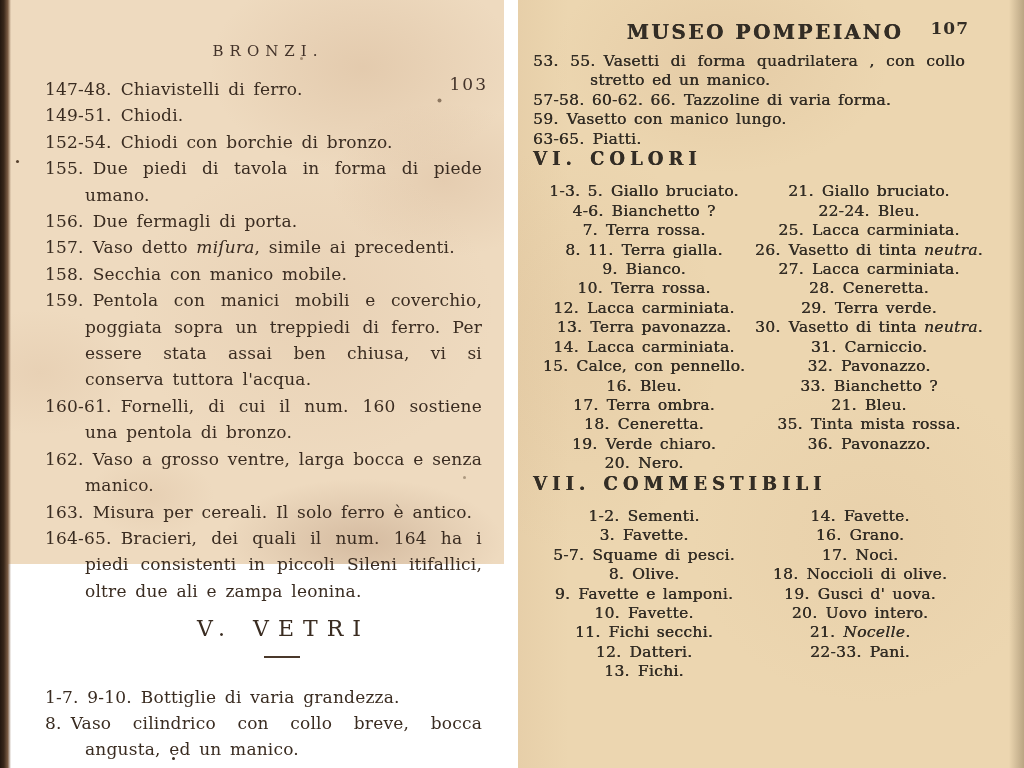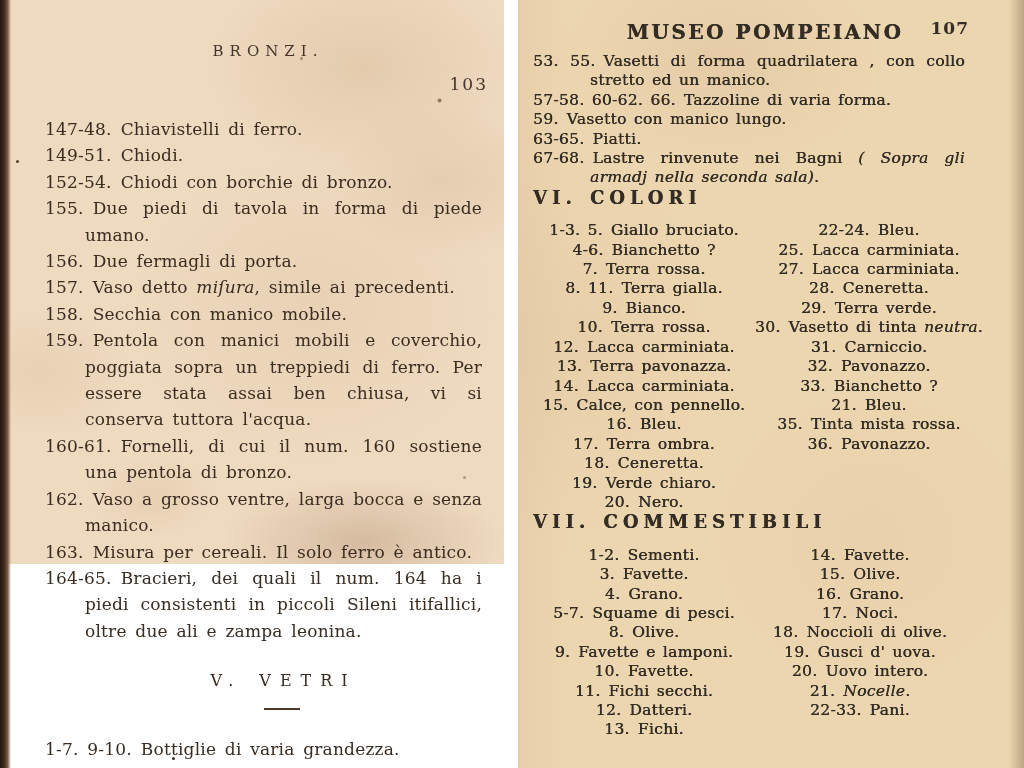--- a/index.html
+++ b/index.html
@@ -19,36 +19,36 @@
       radial-gradient(ellipse 200px 90px at 72% 96%, rgba(148,108,82,0.28), transparent 70%),
       radial-gradient(ellipse 130px 90px at 8% 66%, rgba(198,158,124,0.15), transparent 70%),
       radial-gradient(ellipse 90px 60px at 30% 88%, rgba(190,150,115,0.15), transparent 70%);
   }
   .spine{
     position:absolute;left:0;top:0;width:11px;height:768px;
     background:linear-gradient(90deg,#23170f 0%,#3a281b 35%,#7a5b43 70%,rgba(122,91,67,0) 100%);
   }
   .page-left .inner{
     position:absolute;left:0;top:0;right:0;bottom:0;
-    padding:116px 22px 0 45px;
+    padding:76px 22px 0 45px;
     color:#3a2c21;font-size:17px;line-height:26.4px;
     word-spacing:3px;letter-spacing:0.2px;
   }
   .hdr-left{
     position:absolute;top:42px;left:0;width:100%;text-align:center;
     font-size:15px;letter-spacing:6px;color:#43332a;
   }
   .hdr-left .t{display:inline-block;transform:translateX(16px);}
   .pageno-left{
     position:absolute;top:40px;right:16px;font-size:17px;letter-spacing:2px;color:#43332a;margin-top:34px;
   }
   .page-left .row{padding-left:40px;text-indent:-40px;text-align:justify;}
   .page-left .num{margin-right:9px;}
   .sec-head-left{
-    margin-top:24px;text-align:center;font-size:16px;letter-spacing:9px;color:#3a2c21;
+    margin-top:12px;text-align:center;font-size:22px;letter-spacing:9px;color:#3a2c21;
   }
   .sec-head-left .t{display:inline-block;transform:translateX(20px);}
   .sec-rule{
     width:36px;height:2px;background:#4a382a;margin:13px auto 0 auto;transform:translateX(18px);
   }
   .vetri-list{margin-top:26px;}
   
   .page-gap{position:absolute;left:504px;top:0;width:14px;height:768px;background:#ffffff;}
   
   .page-right{
@@ -207,23 +207,20 @@
         </div>
 
         <div class="row">
           <span class="num">59.</span><span class="txt">Vasetto con manico lungo.</span>
         </div>
 
         <div class="row">
           <span class="num">63-65.</span><span class="txt">Piatti.</span>
         </div>
 
-        <div class="row">
-          <span class="num">67-68.</span><span class="txt">Lastre rinvenute nei Bagni <i>( Sopra gli armadj nella seconda sala)</i>.</span>
-        </div>
       </div>
 
     <div class="sec-head-right">VI. COLORI</div>
     <div class="cols">
       <div class="col-l">
 
           <div class="row">
             <span class="num">1-3. 5.</span><span class="txt">Giallo bruciato.</span>
           </div>
 
@@ -278,29 +275,35 @@
           <div class="row">
             <span class="num">19.</span><span class="txt">Verde chiaro.</span>
           </div>
 
           <div class="row">
             <span class="num">20.</span><span class="txt">Nero.</span>
           </div>
         </div>
       <div class="col-r">
 
+          <div class="row">
+            <span class="num">21.</span><span class="txt">Giallo bruciato.</span>
+          </div>
 
           <div class="row">
             <span class="num">22-24.</span><span class="txt">Bleu.</span>
           </div>
 
           <div class="row">
             <span class="num">25.</span><span class="txt">Lacca carminiata.</span>
           </div>
 
+          <div class="row">
+            <span class="num">26.</span><span class="txt">Vasetto di tinta <i>neutra</i>.</span>
+          </div>
 
           <div class="row">
             <span class="num">27.</span><span class="txt">Lacca carminiata.</span>
           </div>
 
           <div class="row">
             <span class="num">28.</span><span class="txt">Ceneretta.</span>
           </div>
 
           <div class="row">
@@ -342,23 +345,20 @@
       <div class="col-l">
 
           <div class="row">
             <span class="num">1-2.</span><span class="txt">Sementi.</span>
           </div>
 
           <div class="row">
             <span class="num">3.</span><span class="txt">Favette.</span>
           </div>
 
-          <div class="row">
-            <span class="num">4.</span><span class="txt">Grano.</span>
-          </div>
 
           <div class="row">
             <span class="num">5-7.</span><span class="txt">Squame di pesci.</span>
           </div>
 
           <div class="row">
             <span class="num">8.</span><span class="txt">Olive.</span>
           </div>
 
           <div class="row">
@@ -380,23 +380,20 @@
           <div class="row">
             <span class="num">13.</span><span class="txt">Fichi.</span>
           </div>
         </div>
       <div class="col-r">
 
           <div class="row">
             <span class="num">14.</span><span class="txt">Favette.</span>
           </div>
 
-          <div class="row">
-            <span class="num">15.</span><span class="txt">Olive.</span>
-          </div>
 
           <div class="row">
             <span class="num">16.</span><span class="txt">Grano.</span>
           </div>
 
           <div class="row">
             <span class="num">17.</span><span class="txt">Noci.</span>
           </div>
 
           <div class="row">

